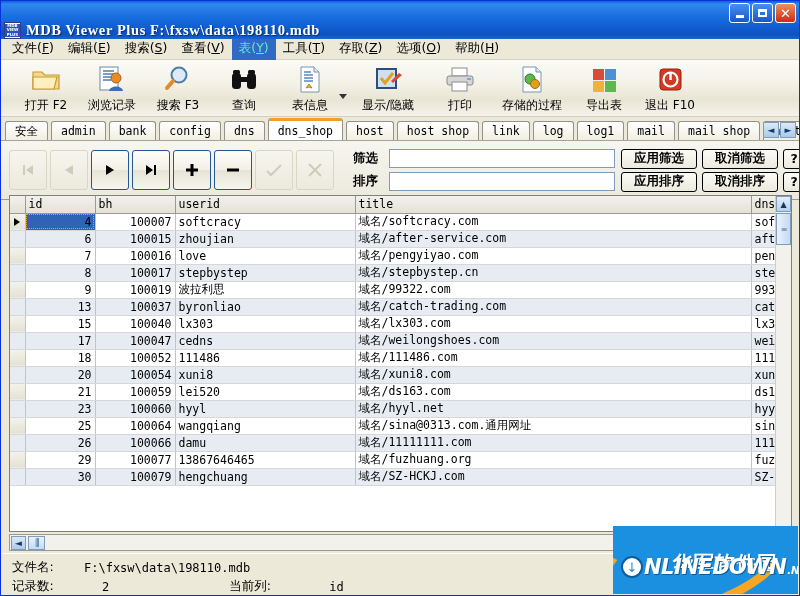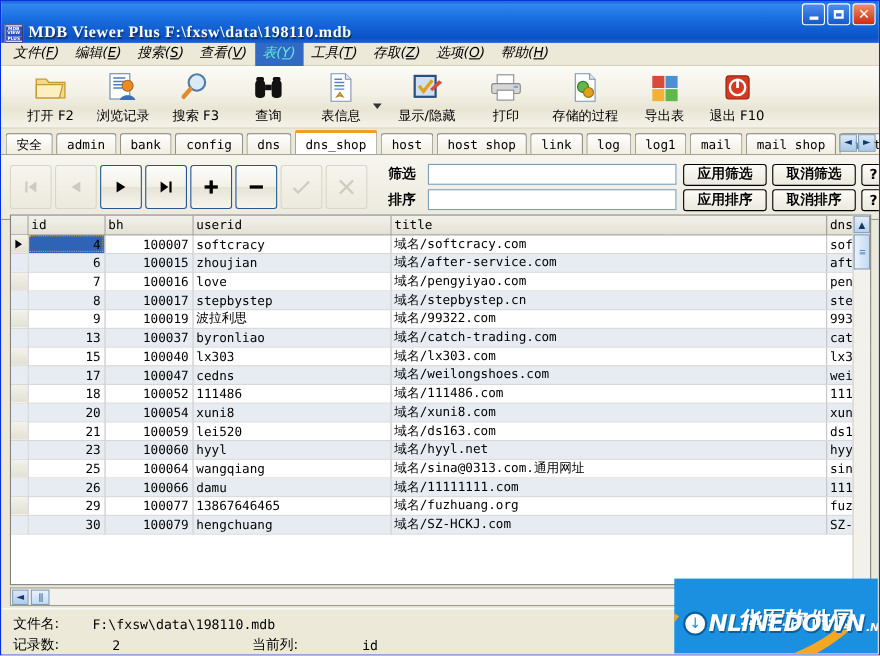--- a/index.html
+++ b/index.html
@@ -68,21 +68,20 @@
     display: flex; align-items: center;
     padding-left: 4px;
     border-bottom: 1px solid #d7d2bd;
   }
   .menu-item {
     padding: 2px 7px 3px 7px;
     font-size: 12.5px;
     color: #000;
     white-space: nowrap;
     font-family: "DejaVu Sans", sans-serif;
-    font-style: italic;
   }
   .menu-item .mn { text-decoration: underline; }
   .menu-item.active { background: #316ac5; color: #5eead4; }
 
   
   .toolbar {
     height: 57px;
     background: linear-gradient(to bottom, #fbfbf7 0%, #f3f1e6 45%, #e8e5d4 70%, #f5f3ea 100%);
     border-bottom: 1px solid #d4d0c0;
     display: flex; align-items: flex-start;

